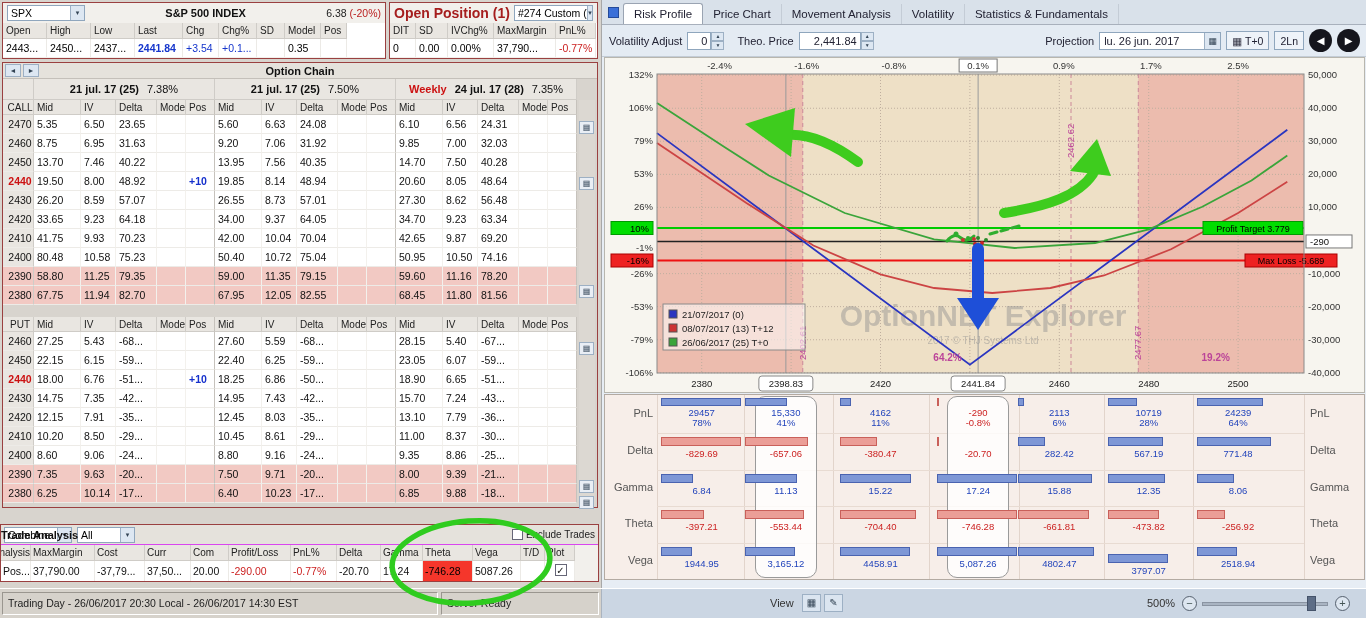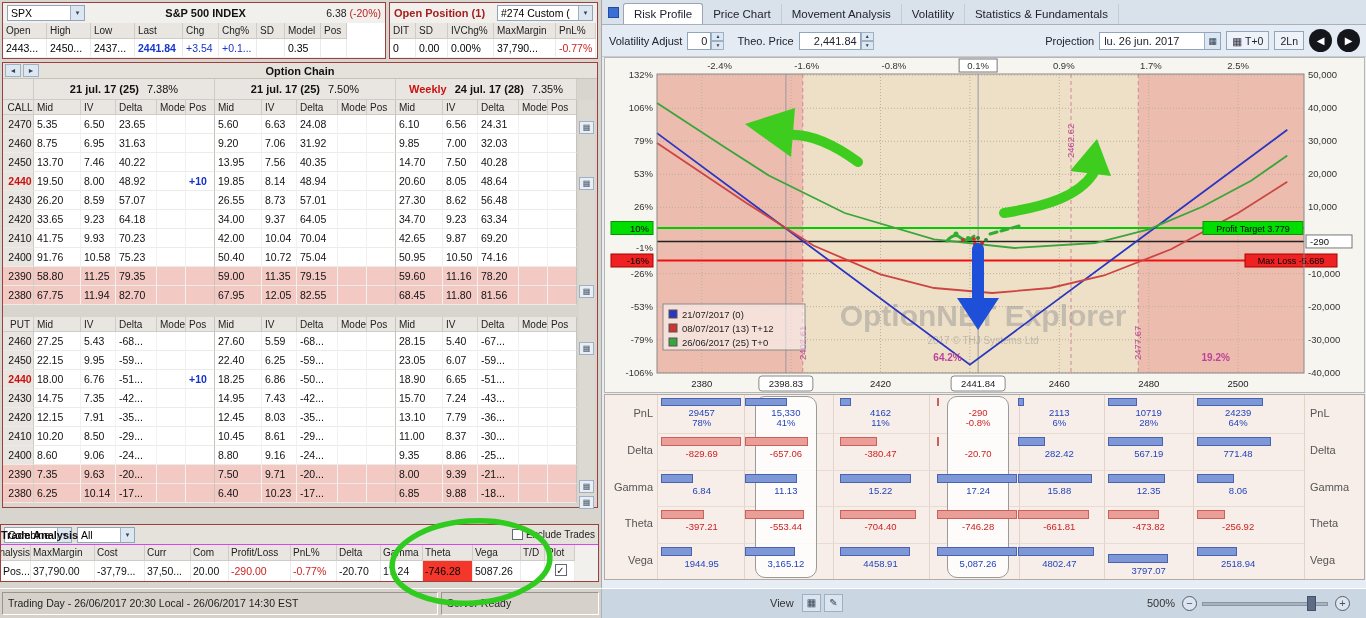--- a/index.html
+++ b/index.html
@@ -10,21 +10,21 @@
   .quote-box{position:absolute;left:2px;top:2px;width:384px;height:57px;border:1px solid #9a4040;background:#f2f0ec;}
   .pos-box{position:absolute;left:389px;top:2px;width:209px;height:57px;border:1px solid #9a4040;background:#f2f0ec;}
   .q-row1{position:relative;height:20px;display:flex;align-items:center;padding:0 4px;gap:4px;}
   .combo{background:#fff;border:1px solid #8fa6bd;height:16px;display:flex;align-items:center;font-size:10.5px;padding-left:3px;overflow:hidden;white-space:nowrap;}
   .combo .arr{margin-left:auto;width:14px;height:100%;background:#dde7f2;border-left:1px solid #9db0c4;font-size:7px;display:flex;align-items:center;justify-content:center;color:#345;}
   .combo.symbol{width:78px;}
   .combo.op{width:96px;margin-left:auto;}
   .q-index{font-weight:bold;font-size:11px;flex:1;text-align:center;color:#111;}
   .q-iv{font-size:10.5px;color:#222;white-space:nowrap;}
   .q-iv .red{color:#bb2222;}
-  .op-label{color:#a51d1d;font-weight:bold;font-size:11px;white-space:nowrap;}
+  .op-label{color:#a51d1d;font-weight:bold;font-size:14px;white-space:nowrap;}
   .q-grid{display:grid;grid-template-columns:44px 44px 44px 48px 36px 38px 28px 36px 26px;font-size:10.5px;background:#fff;}
   .p-grid{display:grid;grid-template-columns:26px 32px 46px 62px 40px;font-size:10.5px;background:#fff;}
   .q-grid .hc,.p-grid .hc{background:#e9e6e1;border:solid #cfccc7;border-width:0 1px 1px 0;height:16px;line-height:16px;padding-left:3px;font-size:10px;color:#222;overflow:hidden;}
   .q-grid .vc,.p-grid .vc{height:18px;line-height:18px;padding-left:3px;border-right:1px solid #eceae6;overflow:hidden;white-space:nowrap;}
   .vblue{color:#1535cc;}
   .vbold{font-weight:bold;}
   .vred{color:#cc2222;}
   
   .oc-box{position:absolute;left:2px;top:62px;width:596px;height:446px;border:1px solid #9a4040;background:#d8d4ce;}
   .oc-title{position:relative;height:16px;background:#e5e2dc;border-bottom:1px solid #c4c0ba;display:flex;align-items:center;}
@@ -318,21 +318,21 @@
           <div class="c">10.04</div>
           <div class="c">70.04</div>
           <div class="c"></div>
           <div class="c gb"></div>
           <div class="c">42.65</div>
           <div class="c">9.87</div>
           <div class="c">69.20</div>
           <div class="c"></div>
           <div class="c gb"></div>
           <div class="c st">2400</div>
-          <div class="c">91.76</div>
+          <div class="c">80.48</div>
           <div class="c">10.58</div>
           <div class="c">75.23</div>
           <div class="c"></div>
           <div class="c gb"></div>
           <div class="c">50.40</div>
           <div class="c">10.72</div>
           <div class="c">75.04</div>
           <div class="c"></div>
           <div class="c gb"></div>
           <div class="c">50.95</div>
@@ -402,21 +402,21 @@
           <div class="c">-68...</div>
           <div class="c"></div>
           <div class="c gb"></div>
           <div class="c">28.15</div>
           <div class="c">5.40</div>
           <div class="c">-67...</div>
           <div class="c"></div>
           <div class="c gb"></div>
           <div class="c st">2450</div>
           <div class="c">22.15</div>
-          <div class="c">9.95</div>
+          <div class="c">6.15</div>
           <div class="c">-59...</div>
           <div class="c"></div>
           <div class="c gb"></div>
           <div class="c">22.40</div>
           <div class="c">6.25</div>
           <div class="c">-59...</div>
           <div class="c"></div>
           <div class="c gb"></div>
           <div class="c">23.05</div>
           <div class="c">6.07</div>

